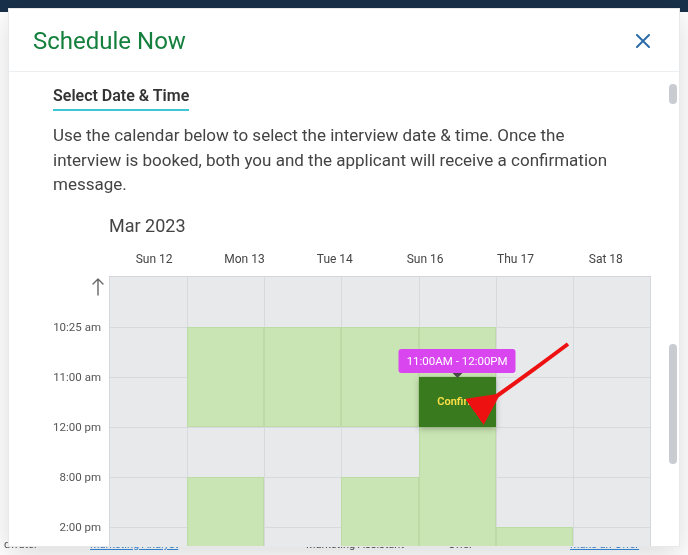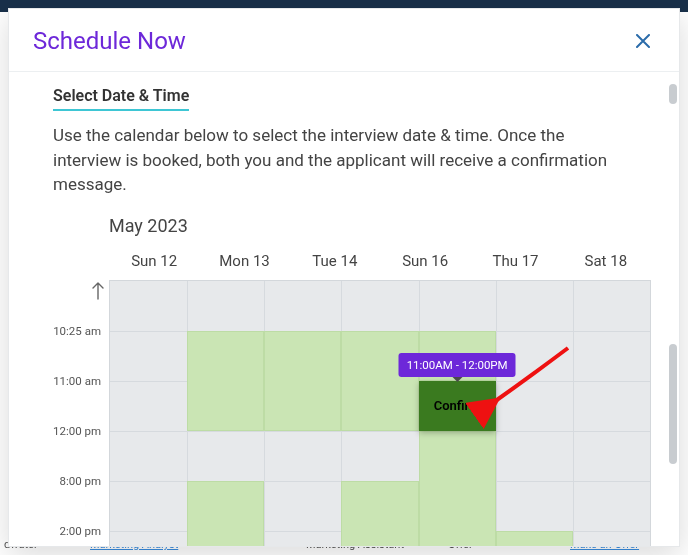--- a/index.html
+++ b/index.html
@@ -19,21 +19,21 @@
     display: flex;
     flex-direction: column;
   }
   .modal-header {
     display: flex;
     align-items: center;
     justify-content: space-between;
     padding: 18px 24px 16px 24px;
     border-bottom: 1px solid #eceff1;
   }
-  .modal-title { font-size: 24px; font-weight: 400; color: #6d28d9; }
+  .modal-title { font-size: 24px; font-weight: 400; color: #15803d; }
   .close-btn { width: 24px; height: 24px; display:flex; align-items:center; justify-content:center; color:#2b6caa; cursor:pointer; }
   .close-btn svg { width:14px; height:14px; }
 
   .modal-body {
     flex: 1;
     overflow: auto;
     padding: 14px 28px 0 28px;
     position: relative;
     margin-left: 16px;
   }
@@ -51,21 +51,21 @@
     max-width: 560px;
   }
 
   .calendar-wrap { margin-top: 18px; }
   .month-label { font-size: 18px; color:#444; margin-left: 56px; margin-bottom: 10px; }
 
   .day-header {
     display:flex;
     padding-left: 56px;
   }
-  .day-header .col { flex:1; text-align:center; font-size:15px; color:#444; padding:6px 0; }
+  .day-header .col { flex:1; text-align:center; font-size:12px; color:#444; padding:6px 0; }
 
   .grid-area { display:flex; position:relative; margin-top:4px; }
   .time-col { width:56px; position:relative; }
   .nav-up { position:absolute; top:2px; right:4px; color:#666; cursor:pointer; }
   .nav-up svg { width:14px; height:18px; }
   .time-label {
     position:absolute;
     right:8px;
     font-size:11.5px;
     color:#555;
@@ -83,32 +83,32 @@
   .vline { position:absolute; top:0; bottom:0; width:1px; background:#d6dade; }
   .slot {
     position:absolute;
     background:#cae5b4;
     border:1px solid #bddca5;
   }
   .slot.selectable { cursor:pointer; }
   .confirm-slot {
     position:absolute;
     background:#3a7a1f;
-    color:#000000;
+    color:#fde047;
     display:flex;
     align-items:center;
     justify-content:center;
-    font-size:13px;
+    font-size:11px;
     font-weight:600;
     cursor:pointer;
     box-shadow: 0 2px 6px rgba(0,0,0,0.25);
   }
   .tooltip {
     position:absolute;
-    background:#6d28d9;
+    background:#d946ef;
     color:#fff;
     font-size:11.5px;
     padding:5px 8px;
     border-radius:3px;
     white-space:nowrap;
     transform: translate(-50%, -100%);
     z-index:5;
   }
   .tooltip::after {
     content:"";
@@ -161,21 +161,21 @@
           <path d="M1 1 L13 13 M13 1 L1 13" stroke="#2b6caa" stroke-width="2" fill="none" stroke-linecap="round"></path>
         </svg>
     </div>
   </div>
 
   <div class="modal-body">
     <div class="section-title">Select Date &amp; Time</div>
     <div class="section-desc">Use the calendar below to select the interview date &amp; time. Once the interview is booked, both you and the applicant will receive a confirmation message.</div>
 
     <div class="calendar-wrap">
-      <div class="month-label">May 2023</div>
+      <div class="month-label">Mar 2023</div>
 
       <div class="day-header" id="day-header">
           <div class="col">Sun 12</div>
           <div class="col">Mon 13</div>
           <div class="col">Tue 14</div>
           <div class="col">Sun 16</div>
           <div class="col">Thu 17</div>
           <div class="col">Sat 18</div>
         </div>
 

